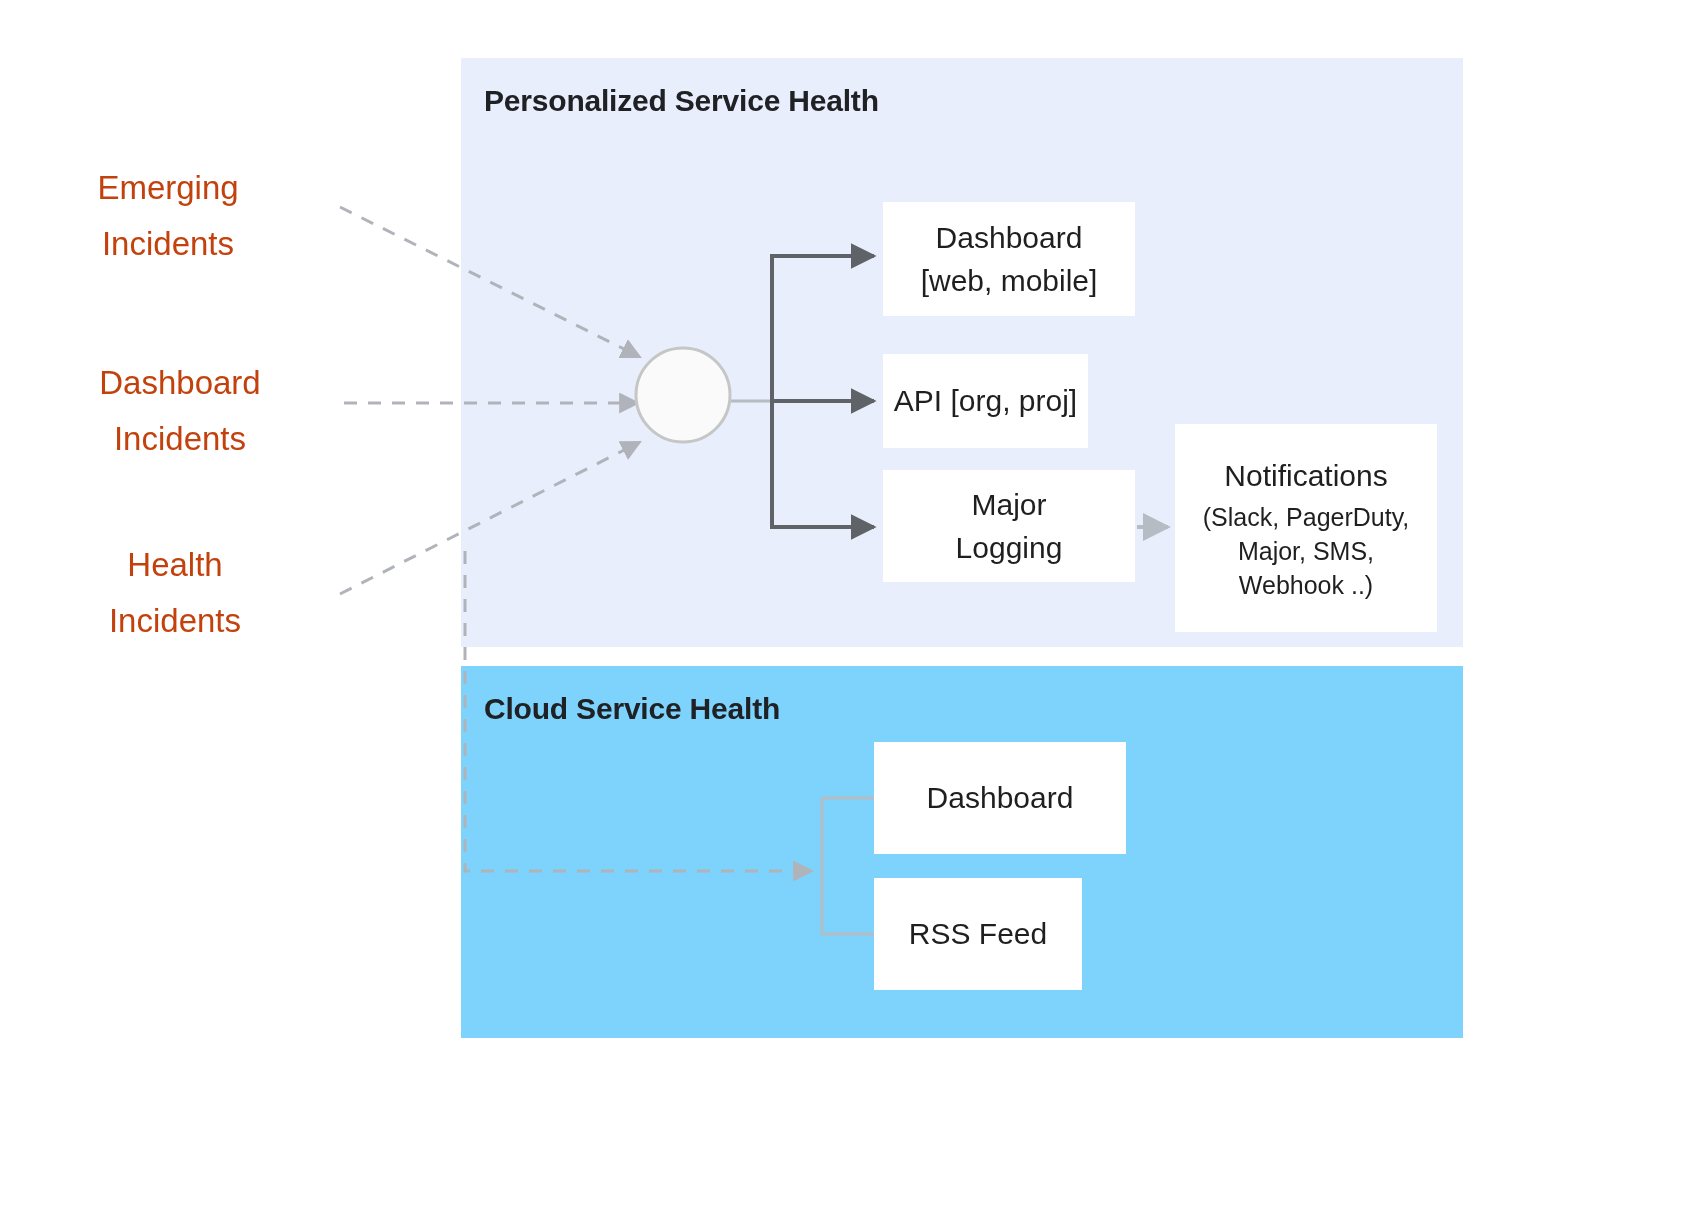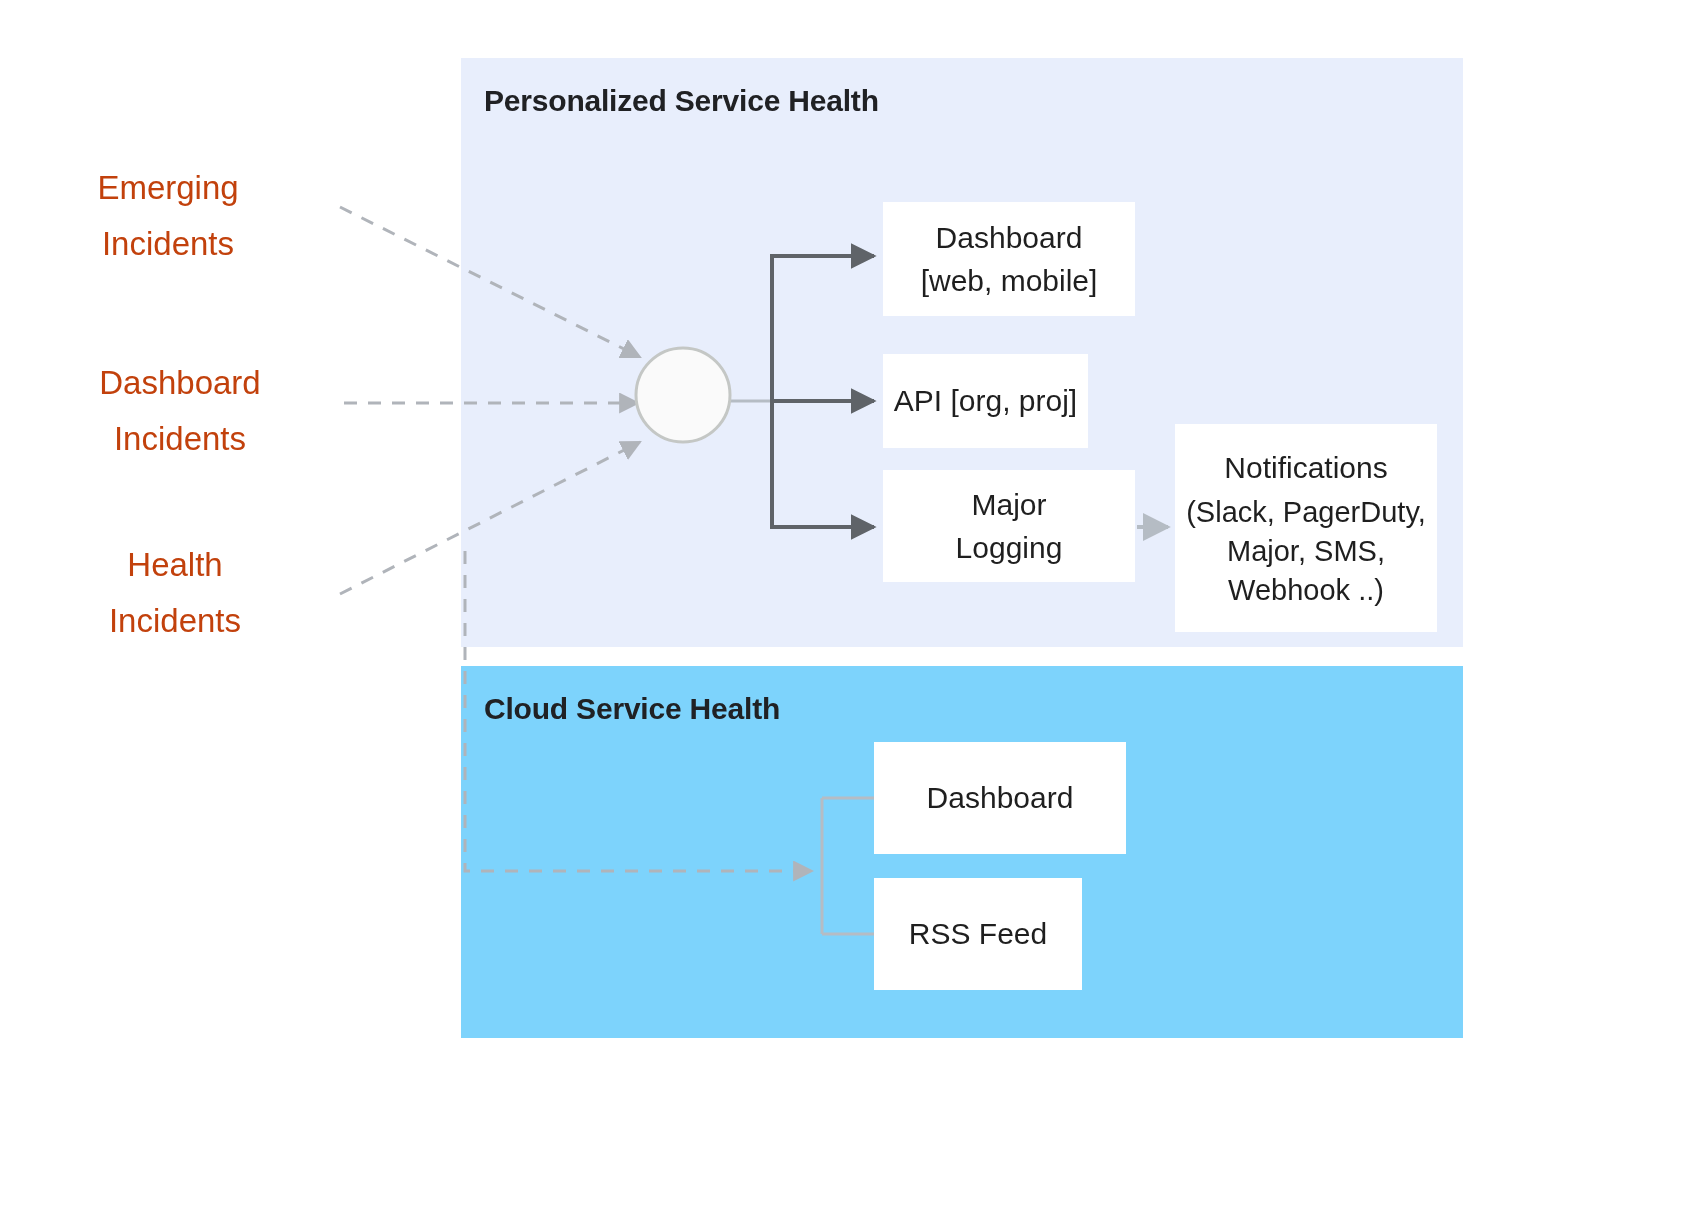--- a/index.html
+++ b/index.html
@@ -77,21 +77,21 @@
     line-height: 1.45;
     padding: 6px 10px;
   }
   .node-dashboard-web   { left: 883px; top: 202px; width: 252px; height: 114px; }
   .node-api             { left: 883px; top: 354px; width: 205px; height: 94px; }
   .node-cloud-logging   { left: 883px; top: 470px; width: 252px; height: 112px; }
   .node-notifications   { left: 1175px; top: 424px; width: 262px; height: 208px;
                           flex-direction: column; justify-content: center; }
   .node-notif-title { font-size: 30px; }
   .node-notif-sub {
-    font-size: 29px;
+    font-size: 25px;
     line-height: 1.35;
     margin-top: 4px;
   }
   .node-dashboard-csh   { left: 874px; top: 742px; width: 252px; height: 112px; }
   .node-rss             { left: 874px; top: 878px; width: 208px; height: 112px; }
 
   
   #wires {
     position: absolute;
     left: 0;

